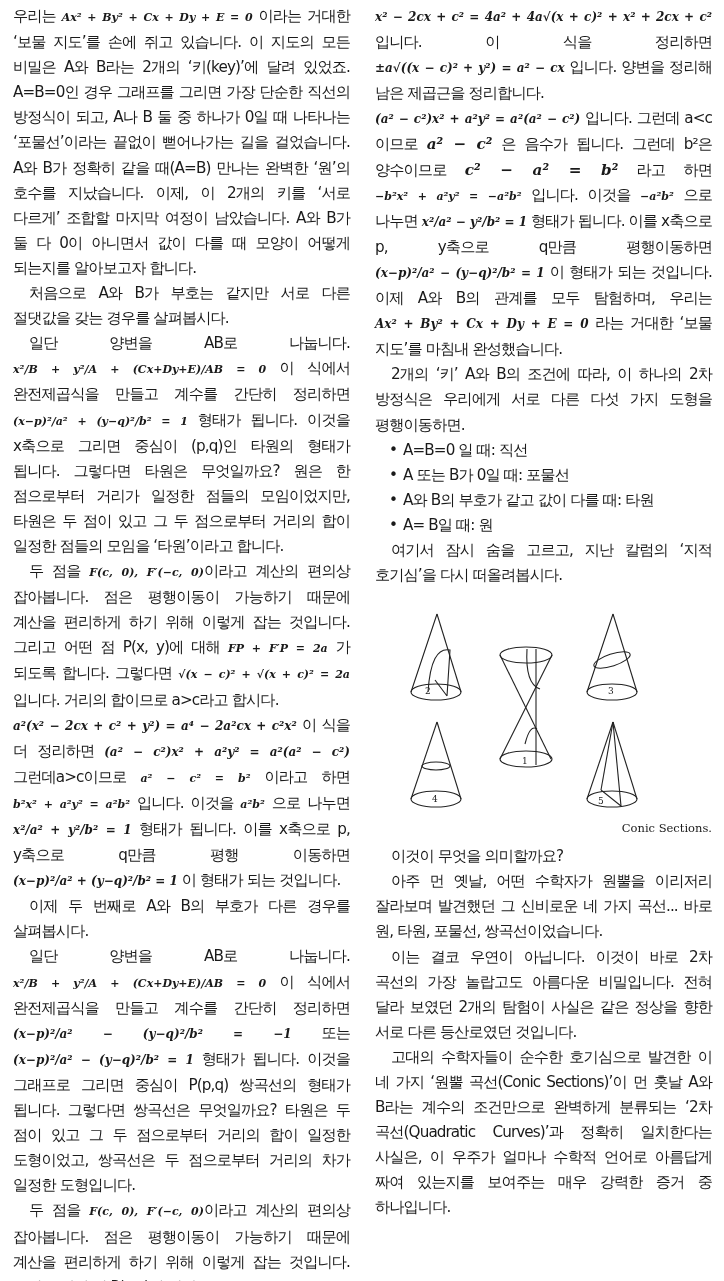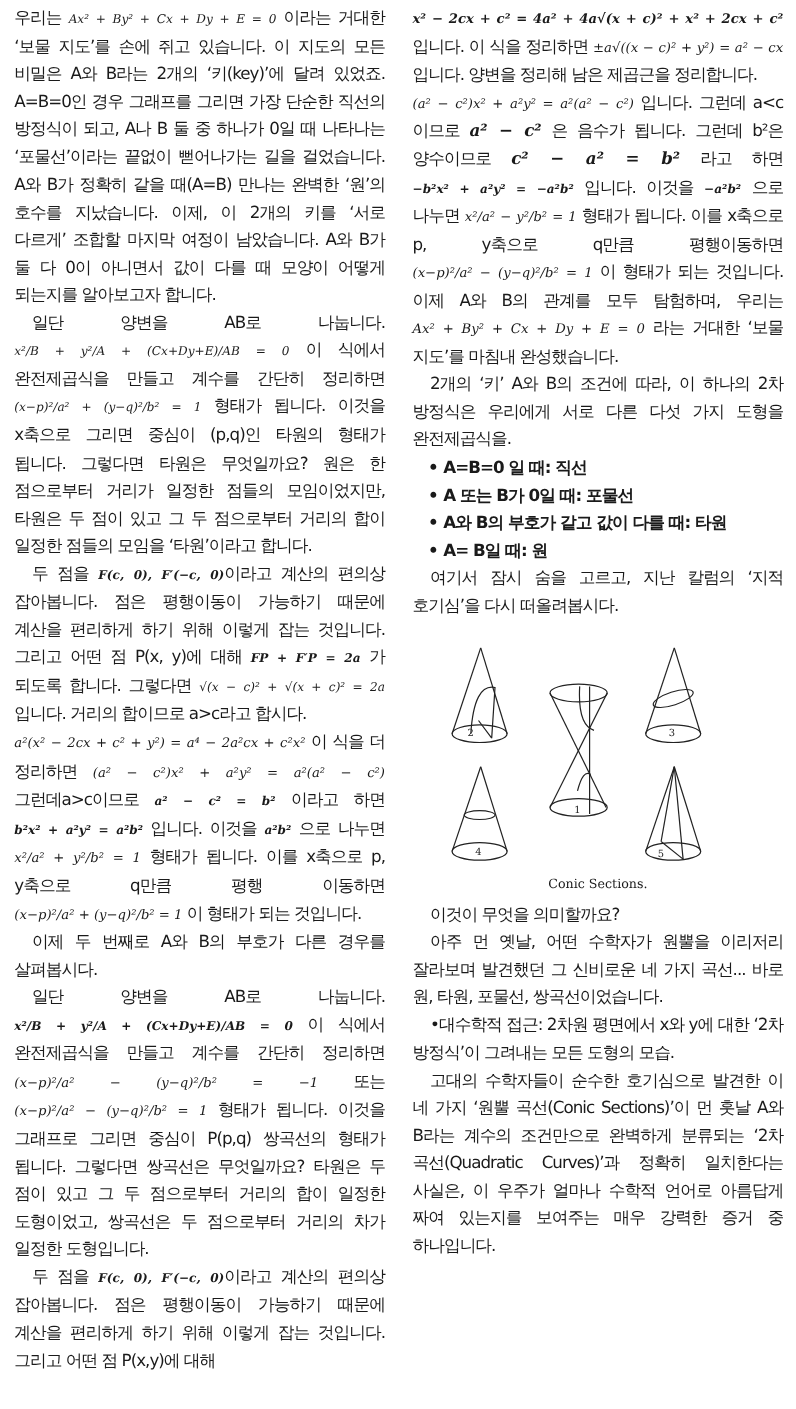--- a/index.html
+++ b/index.html
@@ -4,39 +4,40 @@
 <style>
   html, body { margin:0; padding:0; background:#ffffff; }
   body { width:724px; height:1281px; overflow:hidden; position:relative;
          font-family:"DejaVu Sans", "Liberation Sans", sans-serif; color:#1a1a1a; }
   .col { position:absolute; top:4px; width:337px; font-size:15.2px; line-height:25.1px;
          letter-spacing:-0.9px; text-align:justify; word-break:keep-all; }
   .col.left { left:13px; }
   .col.right { left:375px; }
   .p { margin:0; }
   .ind { text-indent:16px; }
-  .m { font-family:"DejaVu Serif", "Liberation Serif", serif; font-style:italic; letter-spacing:0; white-space:nowrap; }
+  .m { font-family:"DejaVu Serif", "Liberation Serif", serif; font-style:italic; letter-spacing:0; white-space:nowrap;font-weight:bold; }
   .m.b { font-weight:bold; }
   .m.s { font-size:11px; }
   .m.xs { font-size:12px; }
   ul.cases { list-style:none; margin:0; padding:0 0 0 14px; }
-  ul.cases li { position:relative; padding-left:14px;font-weight:bold; }
+  ul.cases li { position:relative; padding-left:14px; }
   ul.cases li::before { content:"•"; position:absolute; left:0; }
   .figure { width:337px; height:250px; position:relative; margin:6px 0 0 0; }
   .figure svg { position:absolute; left:0; top:0; }
-  .caption { position:absolute; left:0; width:100%; top:222px; text-align:center;
+  .caption { position:absolute; left:0; width:100%; top:222px; text-align:right;
              font-family:"DejaVu Serif", "Liberation Serif", serif; font-size:11.5px; letter-spacing:0; }
 </style>
 </head>
 <body>
 
 <div class="col left">
   <p class="p">
     <span>우리는 </span><span class="m s">Ax² + By² + Cx + Dy + E = 0</span><span> 이라는 거대한 ‘보물 지도’를 손에 쥐고 있습니다. 이 지도의 모든 비밀은 A와 B라는 2개의 ‘키(key)’에 달려 있었죠. A=B=0인 경우 그래프를 그리면 가장 단순한 직선의 방정식이 되고, A나 B 둘 중 하나가 0일 때 나타나는 ‘포물선’이라는 끝없이 뻗어나가는 길을 걸었습니다. A와 B가 정확히 같을 때(A=B) 만나는 완벽한 ‘원’의 호수를 지났습니다. 이제, 이 2개의 키를 ‘서로 다르게’ 조합할 마지막 여정이 남았습니다. A와 B가 둘 다 0이 아니면서 값이 다를 때 모양이 어떻게 되는지를 알아보고자 합니다.</span>
   </p>
+  <p class="p ind">처음으로 A와 B가 부호는 같지만 서로 다른 절댓값을 갖는 경우를 살펴봅시다.</p>
   <p class="p ind">
     <span>일단 양변을 AB로 나눕니다. </span><span class="m s">x²/B + y²/A + (Cx+Dy+E)/AB = 0</span><span> 이 식에서 완전제곱식을 만들고 계수를 간단히 정리하면 </span><span class="m s">(x−p)²/a² + (y−q)²/b² = 1</span><span> 형태가 됩니다. 이것을 x축으로 그리면 중심이 (p,q)인 타원의 형태가 됩니다. 그렇다면 타원은 무엇일까요? 원은 한 점으로부터 거리가 일정한 점들의 모임이었지만, 타원은 두 점이 있고 그 두 점으로부터 거리의 합이 일정한 점들의 모임을 ‘타원’이라고 합니다.</span>
   </p>
   <p class="p ind">
     <span>두 점을 </span><span class="m b s">F(c, 0),  F′(−c, 0)</span><span>이라고 계산의 편의상 잡아봅니다. 점은 평행이동이 가능하기 때문에 계산을 편리하게 하기 위해 이렇게 잡는 것입니다. 그리고 어떤 점 P(x, y)에 대해 </span><span class="m b s">FP + F′P = 2a</span><span> 가 되도록 합니다. 그렇다면 </span><span class="m s">√(x − c)² + √(x + c)² = 2a</span><span> 입니다. 거리의 합이므로 a&gt;c라고 합시다.</span>
   </p>
   <p class="p">
     <span class="m xs">a²(x² − 2cx + c² + y²) = a⁴ − 2a²cx + c²x²</span><span> 이 식을 더 정리하면 </span><span class="m xs">(a² − c²)x² + a²y² = a²(a² − c²)</span><span> 그런데a&gt;c이므로 </span><span class="m b s">a² − c² = b²</span><span> 이라고 하면 </span><span class="m b s">b²x² + a²y² = a²b²</span><span> 입니다. 이것을 </span><span class="m b s">a²b²</span><span> 으로 나누면 </span><span class="m xs">x²/a² + y²/b² = 1</span><span> 형태가 됩니다. 이를 x축으로 p, y축으로 q만큼 평행 이동하면 </span><span class="m xs">(x−p)²/a² + (y−q)²/b² = 1</span><span> 이 형태가 되는 것입니다.</span>
   </p>
   <p class="p ind">이제 두 번째로 A와 B의 부호가 다른 경우를 살펴봅시다.</p>
@@ -49,21 +50,21 @@
 
 </div>
 
 <div class="col right">
   <p class="p">
     <span class="m b xs">x² − 2cx + c² = 4a² + 4a√(x + c)² + x² + 2cx + c²</span><span> 입니다. 이 식을 정리하면 </span><span class="m xs">±a√((x − c)² + y²) = a² − cx</span><span> 입니다. 양변을 정리해 남은 제곱근을 정리합니다.</span>
   </p>
   <p class="p">
     <span class="m xs">(a² − c²)x² + a²y² = a²(a² − c²)</span><span> 입니다. 그런데 a&lt;c 이므로 </span><span class="m b">a² − c²</span><span> 은 음수가 됩니다. 그런데 b²은 양수이므로 </span><span class="m b">c² − a² = b²</span><span> 라고 하면 </span><span class="m b s">−b²x² + a²y² = −a²b²</span><span> 입니다. 이것을 </span><span class="m b s">−a²b²</span><span> 으로 나누면 </span><span class="m xs">x²/a² − y²/b² = 1</span><span> 형태가 됩니다. 이를 x축으로 p, y축으로 q만큼 평행이동하면 </span><span class="m xs">(x−p)²/a² − (y−q)²/b² = 1</span><span> 이 형태가 되는 것입니다. 이제 A와 B의 관계를 모두 탐험하며, 우리는 </span><span class="m xs">Ax² + By² + Cx + Dy + E = 0</span><span> 라는 거대한 ‘보물 지도’를 마침내 완성했습니다.</span>
   </p>
-  <p class="p ind">2개의 ‘키’ A와 B의 조건에 따라, 이 하나의 2차 방정식은 우리에게 서로 다른 다섯 가지 도형을 완전제곱식을.</p>
+  <p class="p ind">2개의 ‘키’ A와 B의 조건에 따라, 이 하나의 2차 방정식은 우리에게 서로 다른 다섯 가지 도형을 평행이동하면.</p>
   <ul class="cases">
     <li>A=B=0 일 때: 직선</li>
     <li>A 또는 B가 0일 때: 포물선</li>
     <li>A와 B의 부호가 같고 값이 다를 때: 타원</li>
     <li>A= B일 때: 원</li>
   </ul>
   <p class="p ind">여기서 잠시 숨을 고르고, 지난 칼럼의 ‘지적 호기심’을 다시 떠올려봅시다.</p>
 
   <div class="figure">
     <svg width="337" height="250" viewBox="0 0 337 250" fill="none" stroke="#222" stroke-width="1.1">
@@ -110,16 +111,16 @@
           <line x1="238" y1="128" x2="246" y2="212"></line>
         <line x1="226" y1="196" x2="246" y2="212"></line>
         <text x="223" y="210" font-size="9" fill="#222" stroke="none" font-family="DejaVu Serif, serif">5</text>
       </g>
     </svg>
     <div class="caption">Conic Sections.</div>
   </div>
 
   <p class="p ind">이것이 무엇을 의미할까요?</p>
   <p class="p ind">아주 먼 옛날, 어떤 수학자가 원뿔을 이리저리 잘라보며 발견했던 그 신비로운 네 가지 곡선... 바로 원, 타원, 포물선, 쌍곡선이었습니다.</p>
-  <p class="p ind">•대수학적 접근: 2차원 평면에서 x와 y에 대한 ‘2차 방정식’이 그려내는 모든 도형의 모습.</p>
+  <p class="p ind">이는 결코 우연이 아닙니다. 이것이 바로 2차 곡선의 가장 놀랍고도 아름다운 비밀입니다. 전혀 달라 보였던 2개의 탐험이 사실은 같은 정상을 향한 서로 다른 등산로였던 것입니다.</p>
   <p class="p ind">고대의 수학자들이 순수한 호기심으로 발견한 이 네 가지 ‘원뿔 곡선(Conic Sections)’이 먼 훗날 A와 B라는 계수의 조건만으로 완벽하게 분류되는 ‘2차 곡선(Quadratic Curves)’과 정확히 일치한다는 사실은, 이 우주가 얼마나 수학적 언어로 아름답게 짜여 있는지를 보여주는 매우 강력한 증거 중 하나입니다.</p>
 
 </div>
 
 </body></html>

